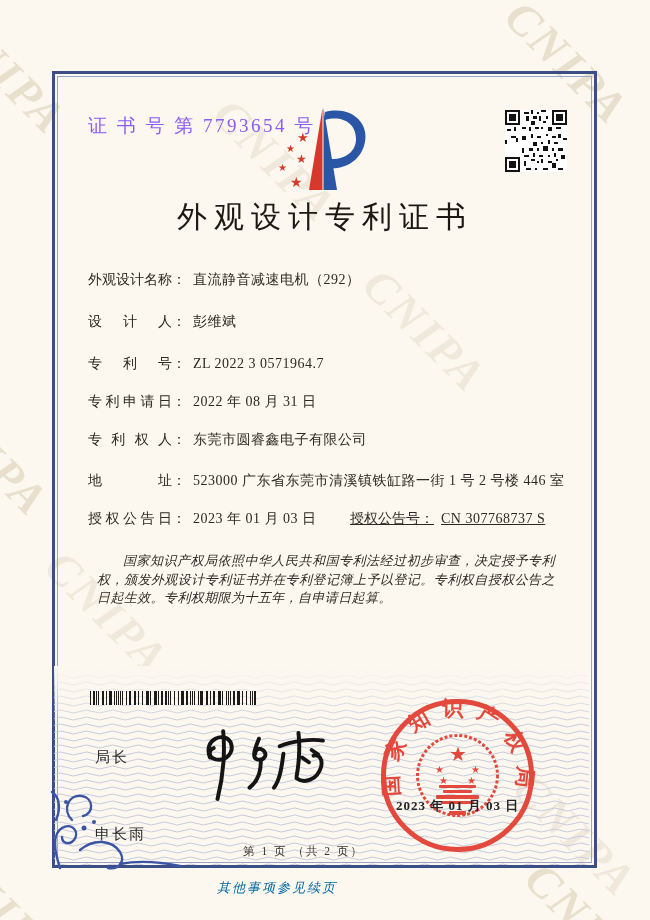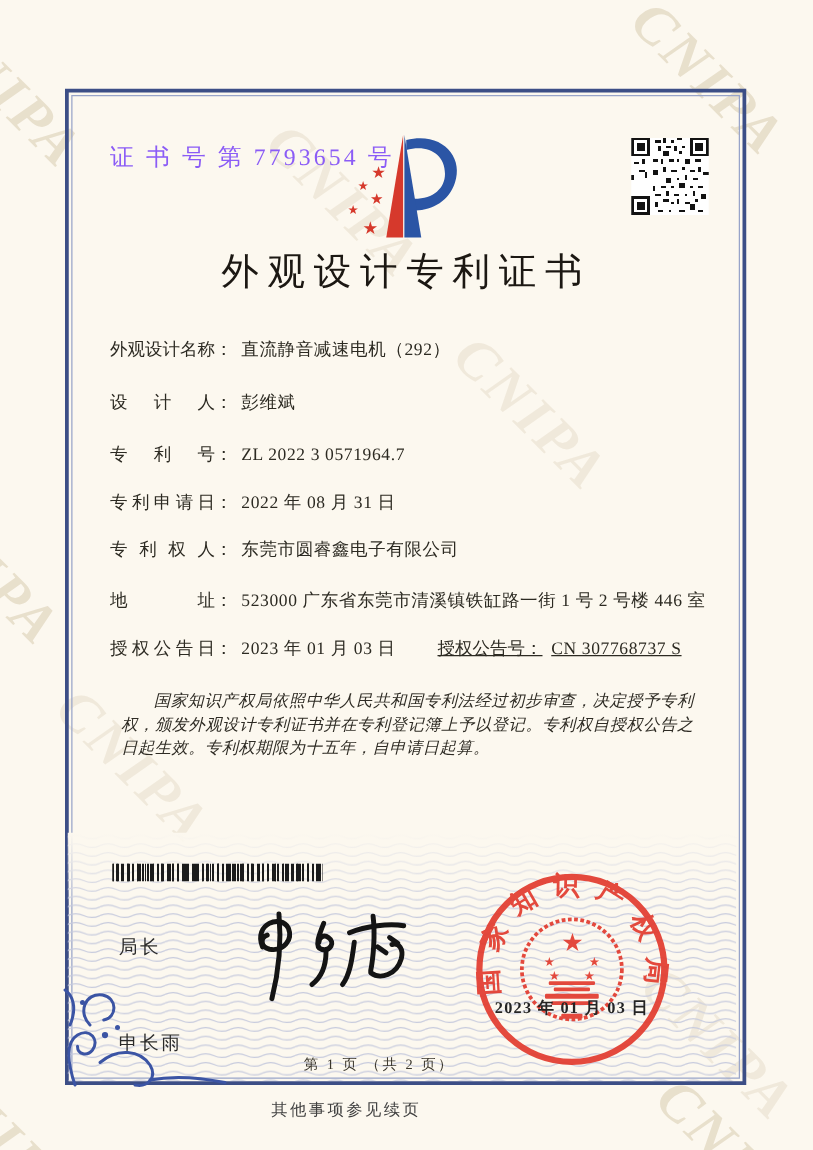--- a/index.html
+++ b/index.html
@@ -58,21 +58,21 @@
   
   .seal{position:absolute;left:379px;top:697px;width:157px;height:157px;z-index:4;opacity:0.92;}
   .seal-date{
     position:absolute;left:375px;top:797px;width:165px;text-align:center;z-index:5;
     font-size:13px;font-weight:600;letter-spacing:1px;color:#242424;
   }
   
   .page-info{position:absolute;left:0;top:844px;width:607px;text-align:center;
     font-size:11.5px;letter-spacing:2px;color:#3a362c;z-index:3;}
   .note{position:absolute;left:0;top:879px;width:554px;text-align:center;
-    font-size:13px;letter-spacing:2px;color:#404040;z-index:3;}
+    font-size:13px;font-style:italic;letter-spacing:2px;color:#0369a1;z-index:3;}
   
   .guilloche{position:absolute;left:54px;top:666px;z-index:1;}
   .flourish{position:absolute;left:50px;top:776px;z-index:2;}
 </style>
 </head>
 <body>
 
 <div class="wm" style="left:-30px;top:0px;">CNIPA</div>
 <div class="wm faint" style="left:240px;top:88px;">CNIPA</div>
 <div class="wm" style="left:532px;top:-10px;">CNIPA</div>

